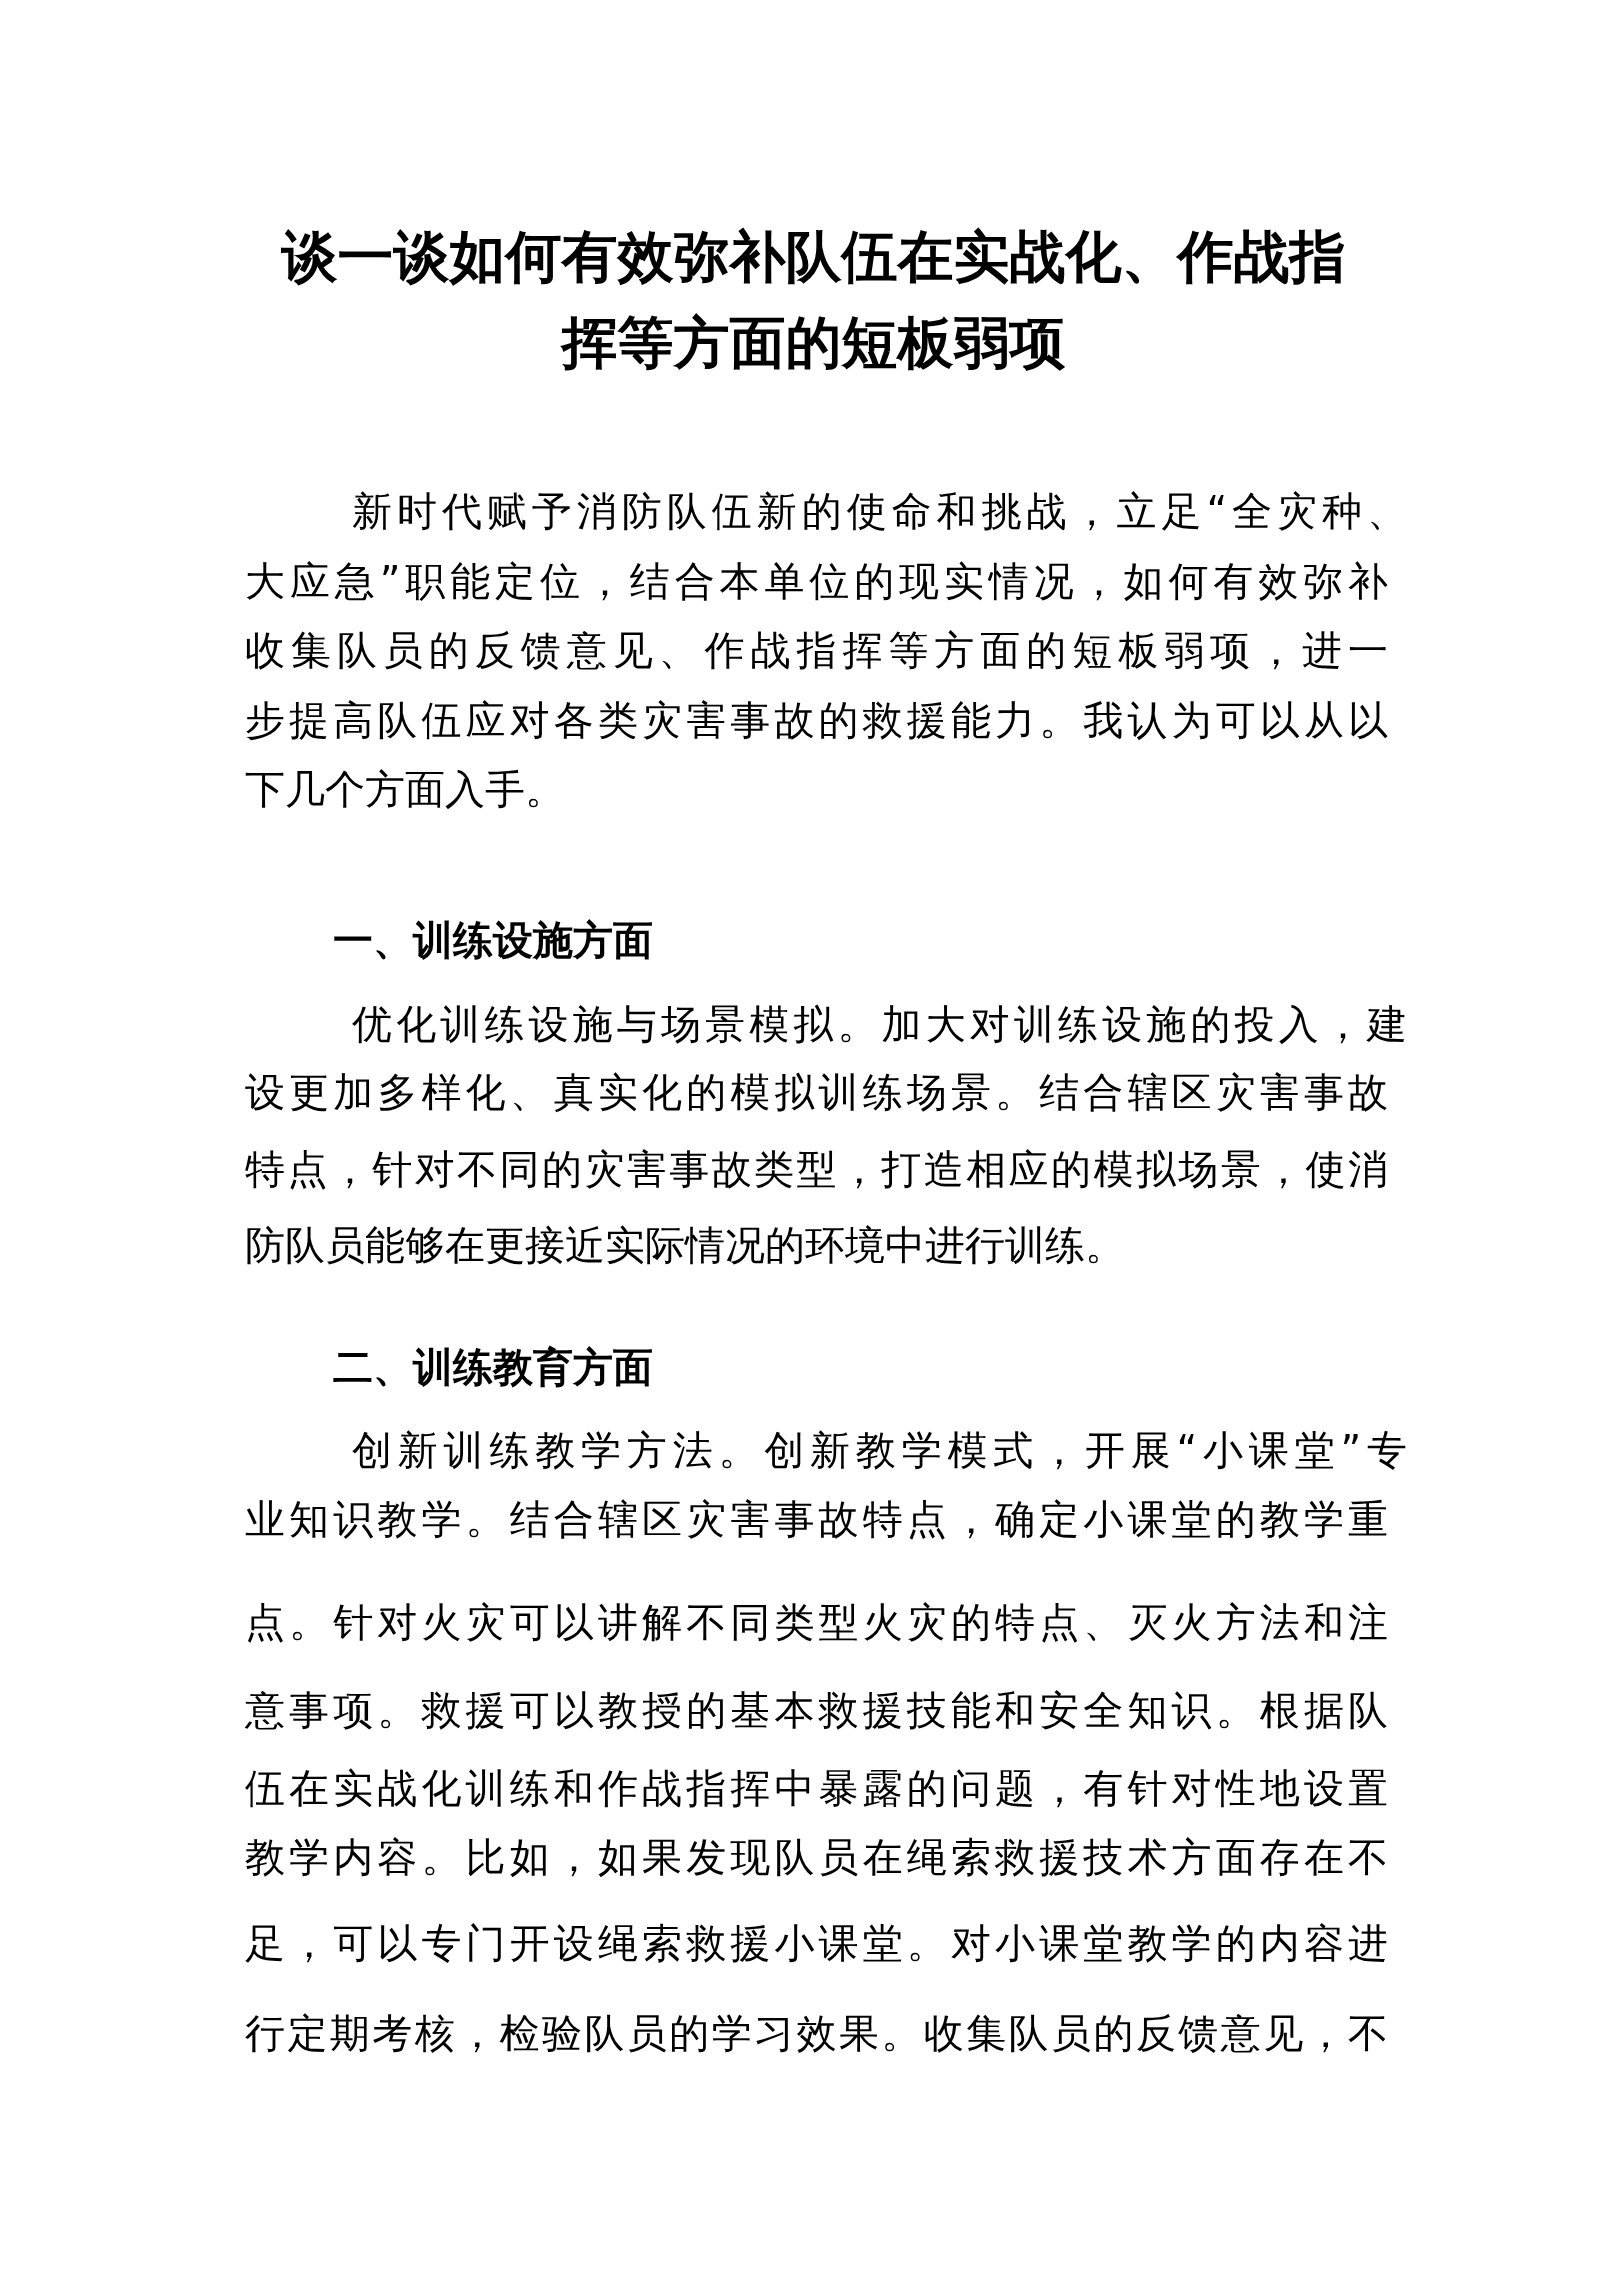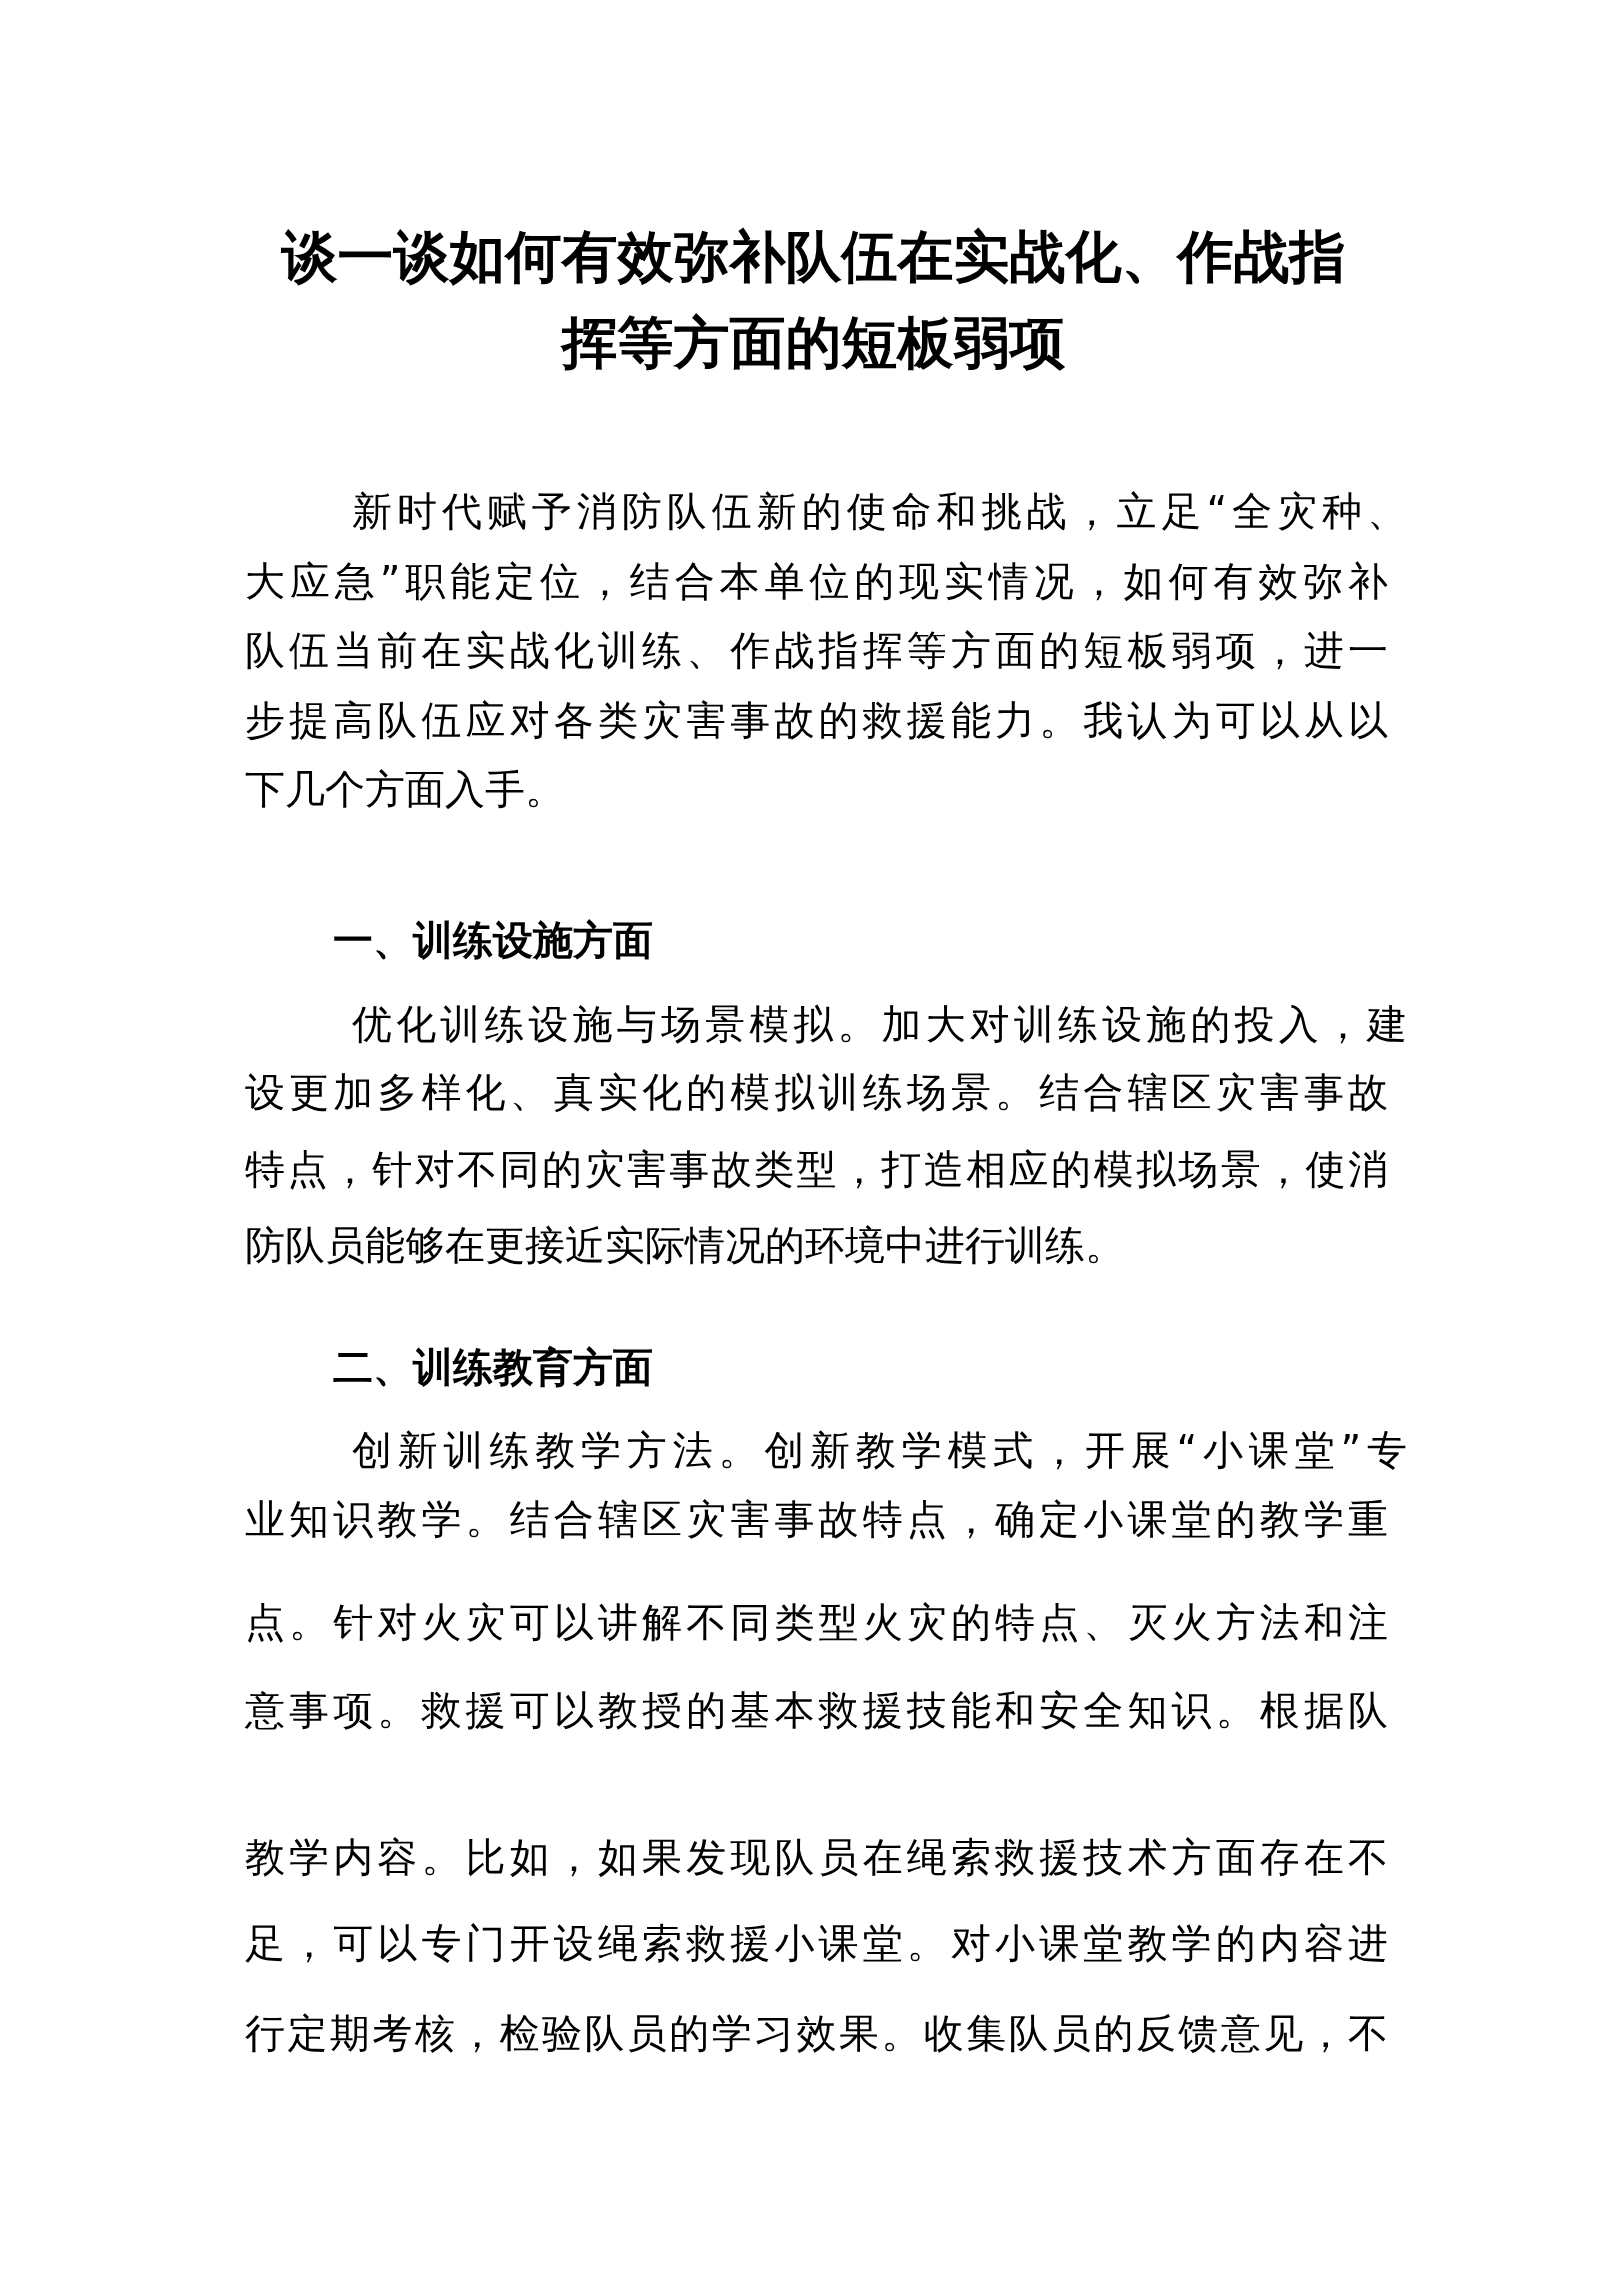--- a/index.html
+++ b/index.html
@@ -63,33 +63,34 @@
 </head>
 <body>
 
 <div class="page">
 
   <div class="title" style="top:218px;">谈一谈如何有效弥补队伍在实战化、作战指</div>
   <div class="title" style="top:304px;">挥等方面的短板弱项</div>
 
   <div class="line indent" style="top:487px;">新时代赋予消防队伍新的使命和挑战，立足“全灾种、</div>
   <div class="line" style="top:557px;">大应急”职能定位，结合本单位的现实情况，如何有效弥补</div>
-  <div class="line" style="top:626px;">队伍当前在实战化训练、作战指挥等方面的短板弱项，进一</div>
+  <div class="line" style="top:626px;">收集队员的反馈意见、作战指挥等方面的短板弱项，进一</div>
   <div class="line" style="top:696px;">步提高队伍应对各类灾害事故的救援能力。我认为可以从以</div>
   <div class="line last" style="top:765px;">下几个方面入手。</div>
 
   <div class="heading" style="top:916px;">一、训练设施方面</div>
   <div class="line indent" style="top:1000px;">优化训练设施与场景模拟。加大对训练设施的投入，建</div>
   <div class="line" style="top:1068px;">设更加多样化、真实化的模拟训练场景。结合辖区灾害事故</div>
   <div class="line" style="top:1145px;">特点，针对不同的灾害事故类型，打造相应的模拟场景，使消</div>
   <div class="line last" style="top:1221px;">防队员能够在更接近实际情况的环境中进行训练。</div>
 
   <div class="heading" style="top:1343px;">二、训练教育方面</div>
   <div class="line indent" style="top:1426px;">创新训练教学方法。创新教学模式，开展“小课堂”专</div>
   <div class="line" style="top:1495px;">业知识教学。结合辖区灾害事故特点，确定小课堂的教学重</div>
   <div class="line" style="top:1598px;">点。针对火灾可以讲解不同类型火灾的特点、灭火方法和注</div>
   <div class="line" style="top:1686px;">意事项。救援可以教授的基本救援技能和安全知识。根据队</div>
+  <div class="line" style="top:1764px;">伍在实战化训练和作战指挥中暴露的问题，有针对性地设置</div>
   <div class="line" style="top:1833px;">教学内容。比如，如果发现队员在绳索救援技术方面存在不</div>
   <div class="line" style="top:1919px;">足，可以专门开设绳索救援小课堂。对小课堂教学的内容进</div>
   <div class="line" style="top:2009px;">行定期考核，检验队员的学习效果。收集队员的反馈意见，不</div>
 
 </div>
 
 
 </body></html>

